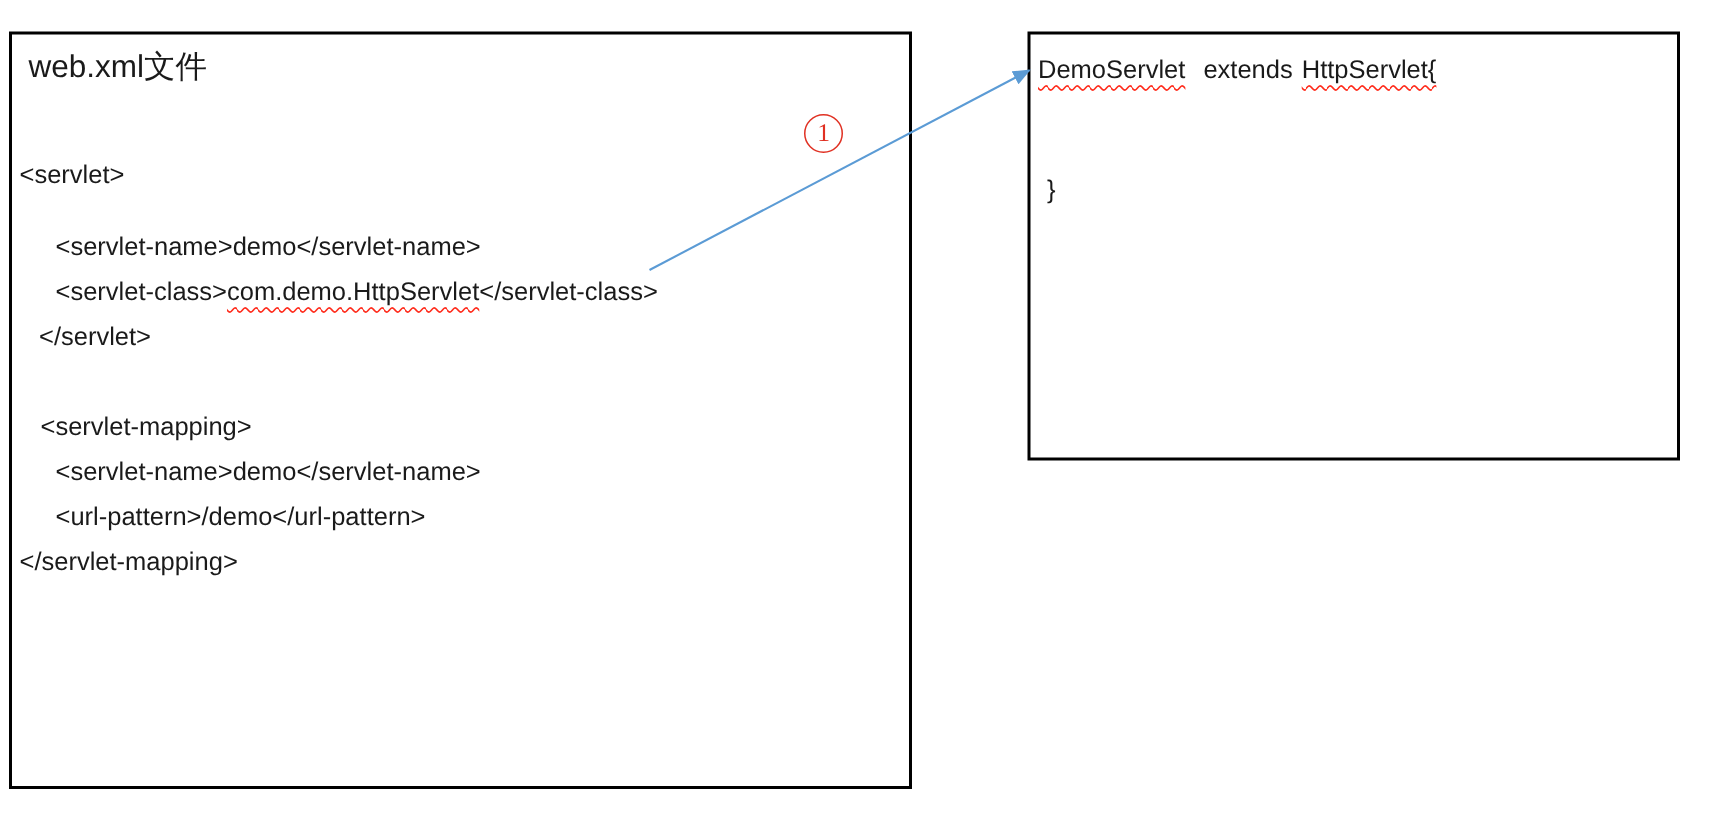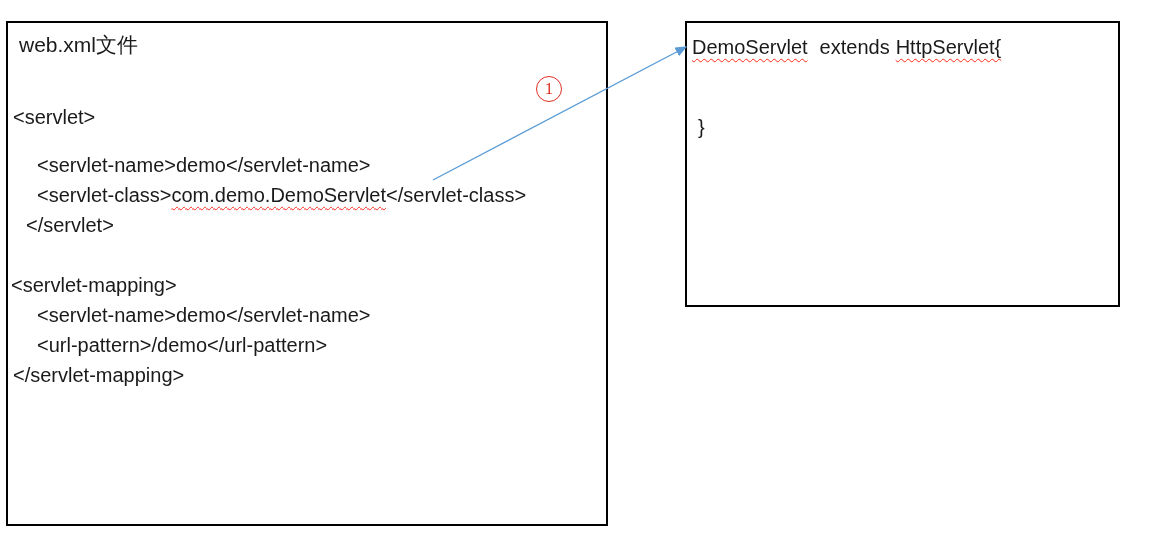--- a/index.html
+++ b/index.html
@@ -19,21 +19,21 @@
   }
   .left-panel  { left: 6px;   top: 21px; width: 602px; height: 505px; }
   .right-panel { left: 685px; top: 21px; width: 435px; height: 286px; }
 
   .title {
     position: absolute; left: 11px; top: 9px;
     font-size: 21px; line-height: 25px; white-space: pre;
   }
   .line {
     position: absolute;
-    font-size: 20px; line-height: 24px; white-space: pre;
+    font-size: 17px; line-height: 24px; white-space: pre;
   }
   .squiggle {
     text-decoration: underline;
     text-decoration-style: wavy;
     text-decoration-color: #ff2a1a;
     text-decoration-thickness: 1px;
     text-underline-offset: 4px;
     text-decoration-skip-ink: none;
   }
   .gap2 { display: inline-block; width: 12px; }
@@ -61,25 +61,25 @@
 
 <div class="canvas">
 
   <div class="panel left-panel">
     <div class="title">web.xml文件</div>
 
     <div class="line" style="left:5px; top:82px">&lt;servlet&gt;</div>
 
     <div class="line" style="left:29px; top:130px">&lt;servlet-name&gt;demo&lt;/servlet-name&gt;</div>
 
-    <div class="line" style="left:29px; top:160px"><span>&lt;servlet-class&gt;</span><span class="squiggle">com.demo.DemoServlet</span><span>&lt;/servlet-class&gt;</span></div>
+    <div class="line" style="left:29px; top:160px"><span>&lt;servlet-class&gt;</span><span class="squiggle">com.demo.HttpServlet</span><span>&lt;/servlet-class&gt;</span></div>
 
     <div class="line" style="left:18px; top:190px">&lt;/servlet&gt;</div>
 
-    <div class="line" style="left:3px; top:250px">&lt;servlet-mapping&gt;</div>
+    <div class="line" style="left:19px; top:250px">&lt;servlet-mapping&gt;</div>
 
     <div class="line" style="left:29px; top:280px">&lt;servlet-name&gt;demo&lt;/servlet-name&gt;</div>
 
     <div class="line" style="left:29px; top:310px">&lt;url-pattern&gt;/demo&lt;/url-pattern&gt;</div>
 
     <div class="line" style="left:5px; top:340px">&lt;/servlet-mapping&gt;</div>
   </div>
 
   <div class="panel right-panel">
     <div class="line" style="left:5px; top:12px"><span class="squiggle">DemoServlet</span><span class="gap2"></span><span>extends</span><span class="gap1"></span><span class="squiggle">HttpServlet{</span></div>

